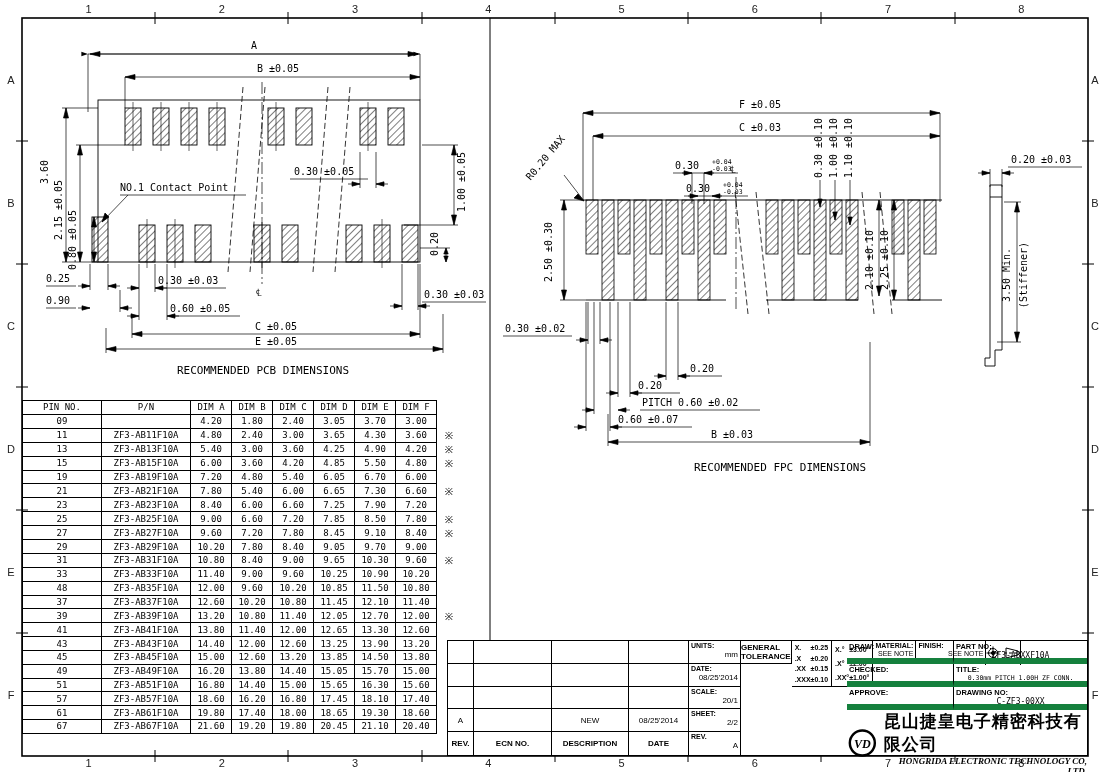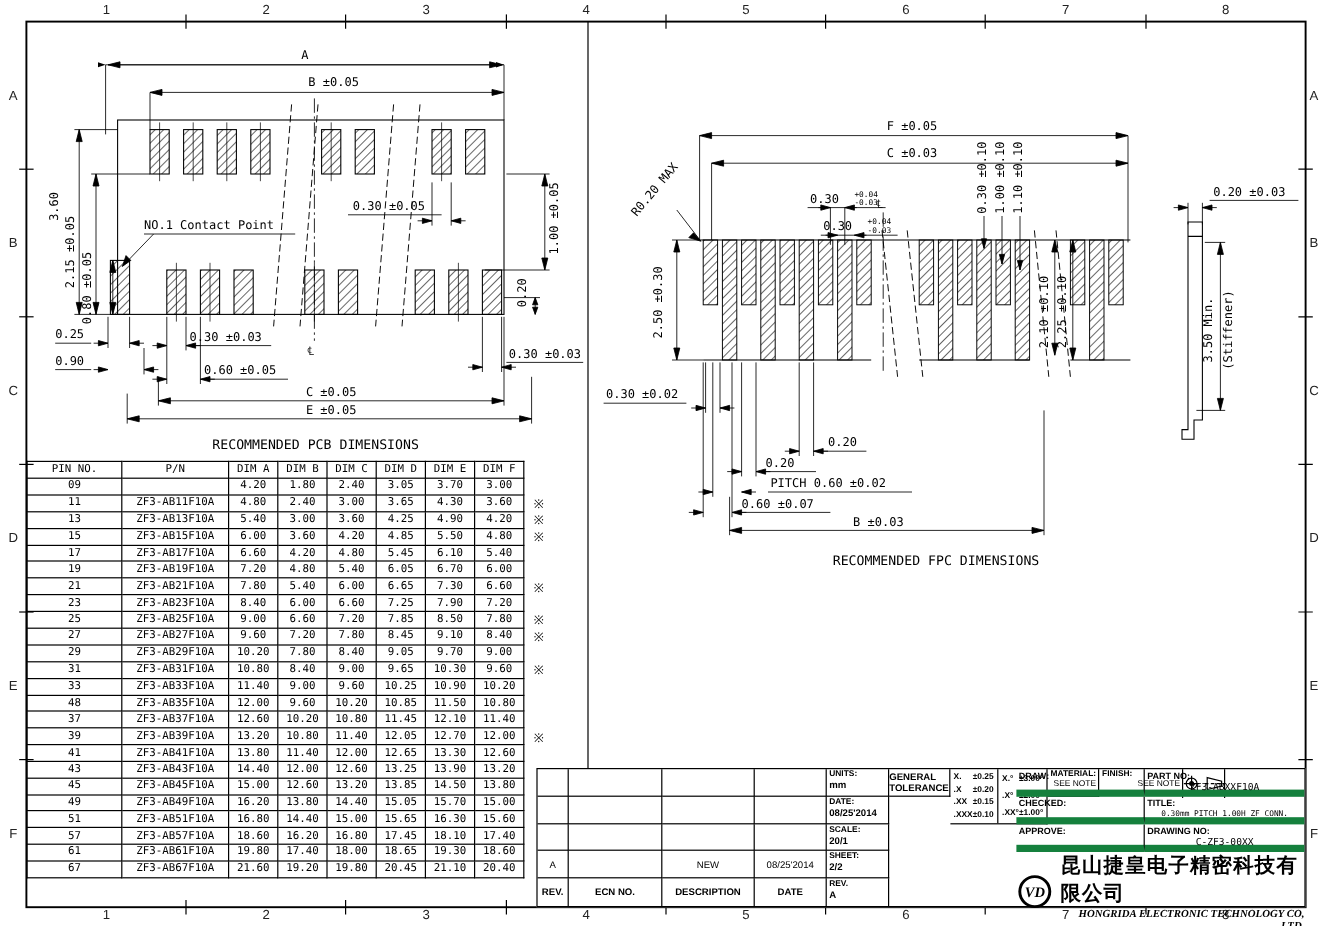--- a/index.html
+++ b/index.html
@@ -4,42 +4,42 @@
 <style>
   html,body{margin:0;padding:0;background:#e8e8e8}
   .page{position:relative;width:1106px;height:772px;background:#fff;overflow:hidden;
         font-family:"DejaVu Sans Mono",monospace;color:#000}
   .strip{position:absolute;display:flex;font:11px "Liberation Sans",sans-serif;color:#222}
   .strip.h{left:22px;width:1066px;height:18px}
   .strip.v{top:18px;width:22px;height:738px;flex-direction:column}
   .strip .gc{flex:1;display:flex;align-items:center;justify-content:center}
   svg text{fill:#000;font-family:"DejaVu Sans Mono",monospace}
   .dt{font-size:10px}.dts{font-size:6.5px}.cap{font-size:11px}
-  .pin-table{position:absolute;left:22px;top:384px;border-collapse:collapse;
+  .pin-table{position:absolute;left:22px;top:400px;border-collapse:collapse;
              font:9px "DejaVu Sans Mono",monospace;table-layout:fixed}
   .pin-table td,.pin-table th{border:1px solid #000;height:12.8px;padding:0 1px;
              text-align:center;font-weight:normal;overflow:hidden;white-space:nowrap}
   .pin-table .c-pin{width:76px}.pin-table .c-pn{width:86px}.pin-table .c-dim{width:38px}
   .pin-table .mark-cell{border:none;width:16px;font-size:10px;padding-left:4px}
   .tb{position:absolute;left:447px;top:640px;width:641px;height:116px;display:flex;
       border:1.5px solid #000;box-sizing:border-box;background:#fff;
       font-family:"Liberation Sans",sans-serif}
   .tb *{box-sizing:border-box}
   .tb-rev{width:241px;display:grid;grid-template-columns:26px 78px 77px 60px;
           grid-template-rows:repeat(5,1fr)}
   .tb-rev>div{border-right:1px solid #000;border-bottom:1px solid #000;display:flex;
           align-items:center;justify-content:center;font-size:8px}
   .tb-rev>div:nth-child(4n){ }
   .tb-rev>div.hdr{font-weight:bold}
   .tb-rev>div.last{border-bottom:none}
   .tb-info{width:54px;display:grid;grid-template-rows:repeat(5,1fr)}
   .tb-info>div{border-right:1px solid #000;border-bottom:1px solid #000;padding:1px 2px;
           font-size:7px;font-weight:bold;line-height:1.15}
   .tb-info>div.last{border-bottom:none}
-  .tb-info .val{display:block;text-align:left;font-weight:bold;font-size:8px}
+  .tb-info .val{display:block;text-align:right;font-weight:normal;font-size:8px}
   .tb-tol{width:106px;display:flex;flex-direction:row}
   .tol-hd{height:23px;border-right:1px solid #000;border-bottom:1px solid #000;display:flex;
           align-items:center;justify-content:center;font-size:8px;font-weight:bold}
   .tol-bd{height:46px;display:flex;border-right:1px solid #000;border-bottom:1px solid #000}
   .tol-col{flex:1;display:flex;flex-direction:column;justify-content:space-around;padding:1px 3px}
   .tol-col.l{border-right:1px solid #000}
   .tol-row{display:flex;justify-content:space-between;font-size:7px;font-weight:bold}
   .tol-mat{height:23px;border-right:1px solid #000;border-bottom:1px solid #000;font-size:7px;
            font-weight:bold;padding:1px 2px;line-height:1.2}
   .tol-fin{height:24px;display:flex;border-right:1px solid #000}
@@ -494,31 +494,20 @@
           <td>ZF3-AB15F10A</td>
           <td>6.00</td>
           <td>3.60</td>
           <td>4.20</td>
           <td>4.85</td>
           <td>5.50</td>
           <td>4.80</td>
           <td class="mark-cell">※</td>
         </tr>
 
-        <tr>
-          <td>17</td>
-          <td>ZF3-AB17F10A</td>
-          <td>6.60</td>
-          <td>4.20</td>
-          <td>4.80</td>
-          <td>5.45</td>
-          <td>6.10</td>
-          <td>5.40</td>
-          <td class="mark-cell"></td>
-        </tr>
 
         <tr>
           <td>19</td>
           <td>ZF3-AB19F10A</td>
           <td>7.20</td>
           <td>4.80</td>
           <td>5.40</td>
           <td>6.05</td>
           <td>6.70</td>
           <td>6.00</td>

